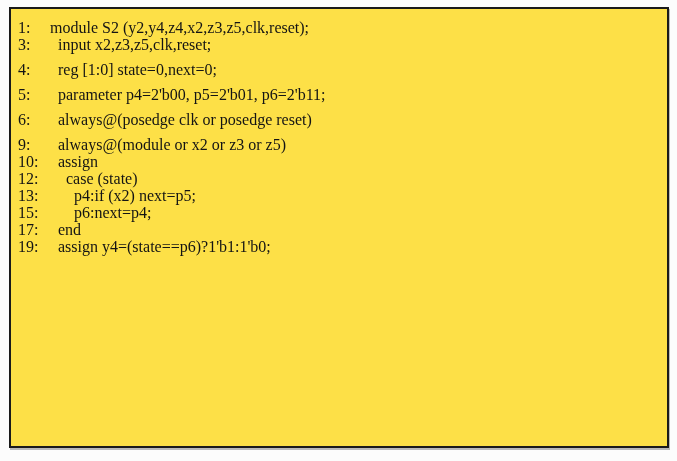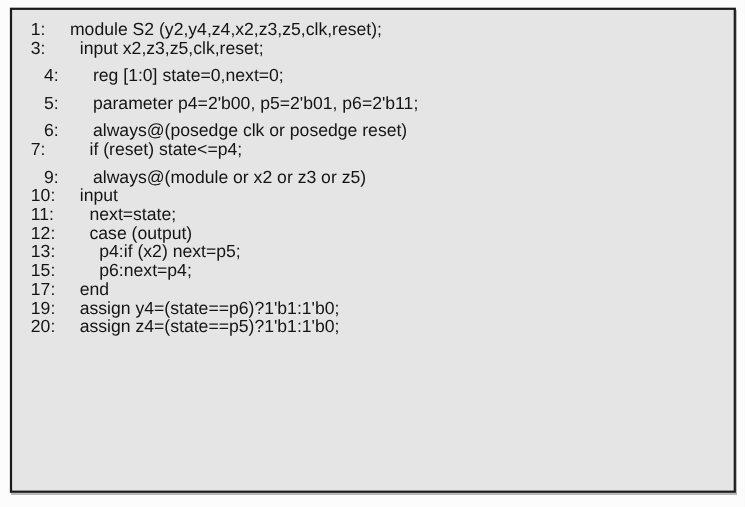--- a/index.html
+++ b/index.html
@@ -10,56 +10,53 @@
     background: #fcfcfc;
     overflow: hidden;
   }
   .listing-box {
     position: absolute;
     left: 9px;
     top: 7px;
     width: 660px;
     height: 441px;
     box-sizing: border-box;
-    background: #e5e5e5;
+    background: #fde047;
     border: 2px solid #1a1a1a;
     box-shadow: 1px 2px 0 #b9b9b9;
-    padding: 10px 6px 0 17px;
-    font-family: Liberation Sans, sans-serif;
+    padding: 10px 6px 0 7px;
+    font-family: Liberation Serif, serif;
     font-size: 16px;
     line-height: 17px;
     color: #141414;
   }
   .code-line {
     white-space: pre;
   }
-  .g8  { margin-top: 8px; margin-left: 12px; }
+  .g8  { margin-top: 8px; }
   .g13 { margin-top: 13px; }
   .ln {
     display: inline-block;
     width: 4ch;
     white-space: pre;
     vertical-align: baseline;
   }
   .code {
     white-space: pre;
   }
 </style>
 </head>
 <body>
 
 <div class="listing-box">
   <div class="code-line"><span class="ln">1:</span><span class="code">module S2 (y2,y4,z4,x2,z3,z5,clk,reset);</span></div>
   <div class="code-line"><span class="ln">3:</span><span class="code">  input x2,z3,z5,clk,reset;</span></div>
   <div class="code-line g8"><span class="ln">4:</span><span class="code">  reg [1:0] state=0,next=0;</span></div>
   <div class="code-line g8"><span class="ln">5:</span><span class="code">  parameter p4=2'b00, p5=2'b01, p6=2'b11;</span></div>
   <div class="code-line g8"><span class="ln">6:</span><span class="code">  always@(posedge clk or posedge reset)</span></div>
-  <div class="code-line"><span class="ln">7:</span><span class="code">    if (reset) state&lt;=p4;</span></div>
   <div class="code-line g8"><span class="ln">9:</span><span class="code">  always@(module or x2 or z3 or z5)</span></div>
-  <div class="code-line"><span class="ln">10:</span><span class="code">  input</span></div>
-  <div class="code-line"><span class="ln">11:</span><span class="code">    next=state;</span></div>
-  <div class="code-line"><span class="ln">12:</span><span class="code">    case (output)</span></div>
+  <div class="code-line"><span class="ln">10:</span><span class="code">  assign</span></div>
+  <div class="code-line"><span class="ln">12:</span><span class="code">    case (state)</span></div>
   <div class="code-line"><span class="ln">13:</span><span class="code">      p4:if (x2) next=p5;</span></div>
   <div class="code-line"><span class="ln">15:</span><span class="code">      p6:next=p4;</span></div>
   <div class="code-line"><span class="ln">17:</span><span class="code">  end</span></div>
   <div class="code-line"><span class="ln">19:</span><span class="code">  assign y4=(state==p6)?1'b1:1'b0;</span></div>
-  <div class="code-line"><span class="ln">20:</span><span class="code">  assign z4=(state==p5)?1'b1:1'b0;</span></div>
 </div>
 
 </body></html>

